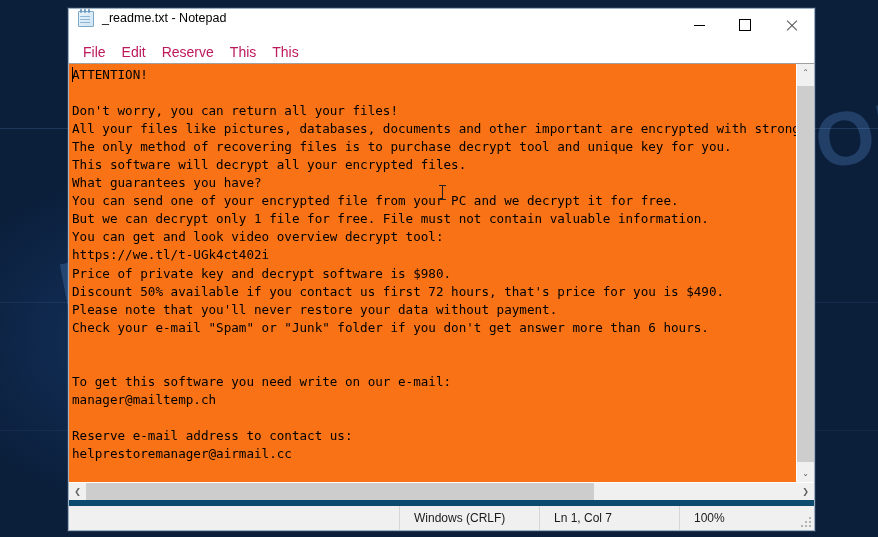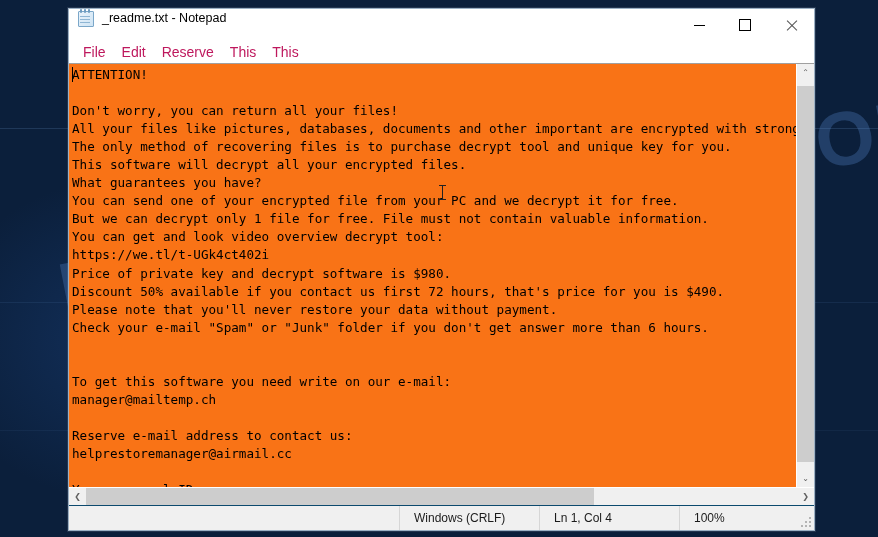--- a/index.html
+++ b/index.html
@@ -278,21 +278,21 @@
     width: 508px;
     height: 17px;
     background: #cdcdcd;
   }
 
   
   #statusbar {
     height: 24px;
     flex: 0 0 auto;
     background: #f0f0f0;
-    border-top: 1px solid #0c4a6e;
+    border-top: 6px solid #0c4a6e;
     display: flex;
     align-items: stretch;
     font-size: 12px;
     color: #1b1b1b;
     position: relative;
   }
   .status-spacer { flex: 1 1 auto; }
   .status-cell {
     display: flex;
     align-items: center;
@@ -409,21 +409,21 @@
   <div id="hscroll-row">
     <div class="sb-arrow">❮</div>
     <div style="flex:1 1 auto;"></div>
     <div class="sb-arrow">❯</div>
     <div id="hthumb"></div>
   </div>
 
   <div id="statusbar">
     <div class="status-spacer"></div>
     <div class="status-cell" id="status-eol">Windows (CRLF)</div>
-    <div class="status-cell" id="status-pos">Ln 1, Col 4</div>
+    <div class="status-cell" id="status-pos">Ln 1, Col 7</div>
     <div class="status-cell" id="status-zoom">100%</div>
     <div id="grip">
       <span class="grip-dot" style="right:0;bottom:0;"></span>
       <span class="grip-dot" style="right:4px;bottom:0;"></span>
       <span class="grip-dot" style="right:8px;bottom:0;"></span>
       <span class="grip-dot" style="right:0;bottom:4px;"></span>
       <span class="grip-dot" style="right:4px;bottom:4px;"></span>
       <span class="grip-dot" style="right:0;bottom:8px;"></span>
     </div>
   </div>

